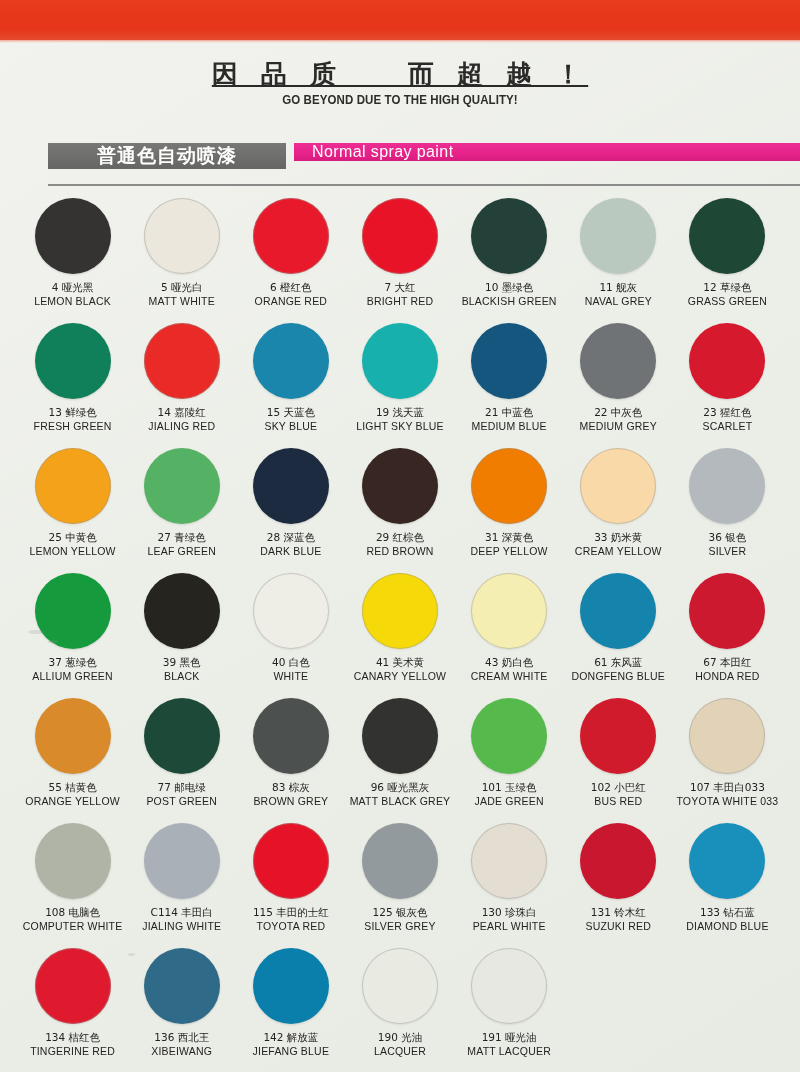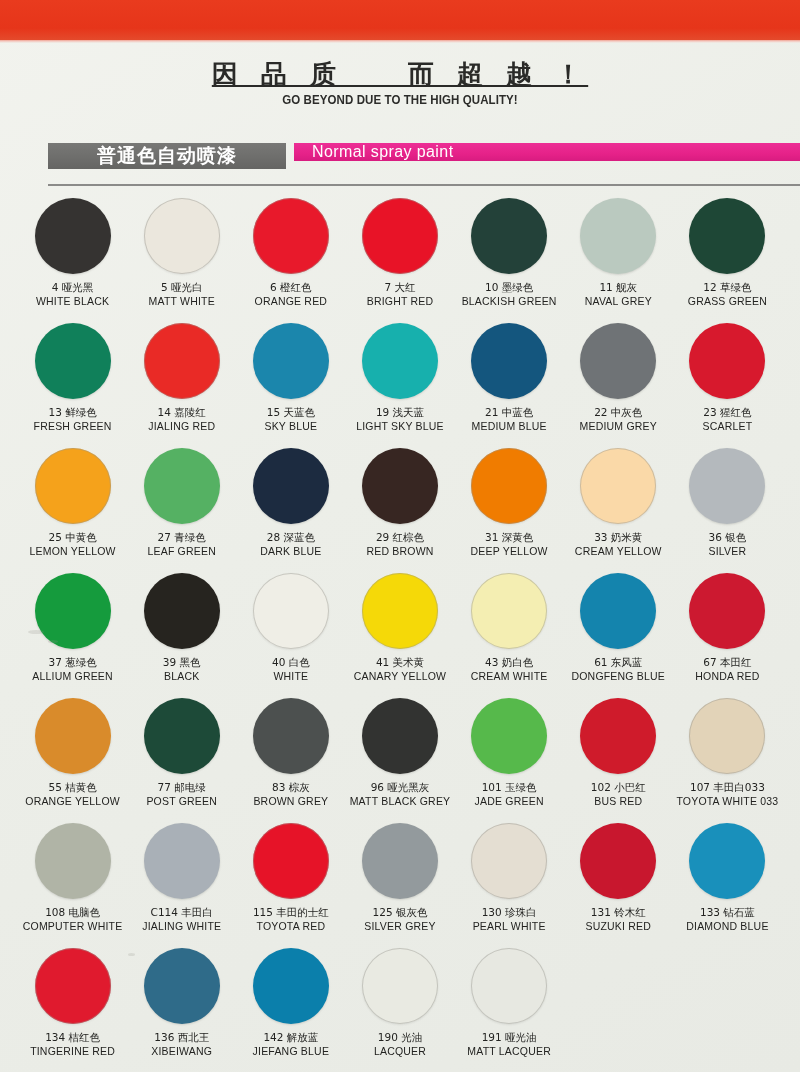--- a/index.html
+++ b/index.html
@@ -171,21 +171,21 @@
     <div id="catbar-gap"></div>
     <div id="catbar-en">Normal spray  paint</div>
   </div>
   <div id="catbar-rule"></div>
 
   <div id="grid">
       <div class="cell">
         <div class="dot" style="background: rgb(53, 51, 49);"></div>
         <div class="cap">
           <div class="cap-cn">4 哑光黑</div>
-          <div class="cap-en">WHITE BLACK</div>
+          <div class="cap-en">LEMON BLACK</div>
         </div>
       </div>
       <div class="cell">
         <div class="dot faint" style="background: rgb(235, 231, 221);"></div>
         <div class="cap">
           <div class="cap-cn">5 哑光白</div>
           <div class="cap-en">MATT WHITE</div>
         </div>
       </div>
       <div class="cell">

